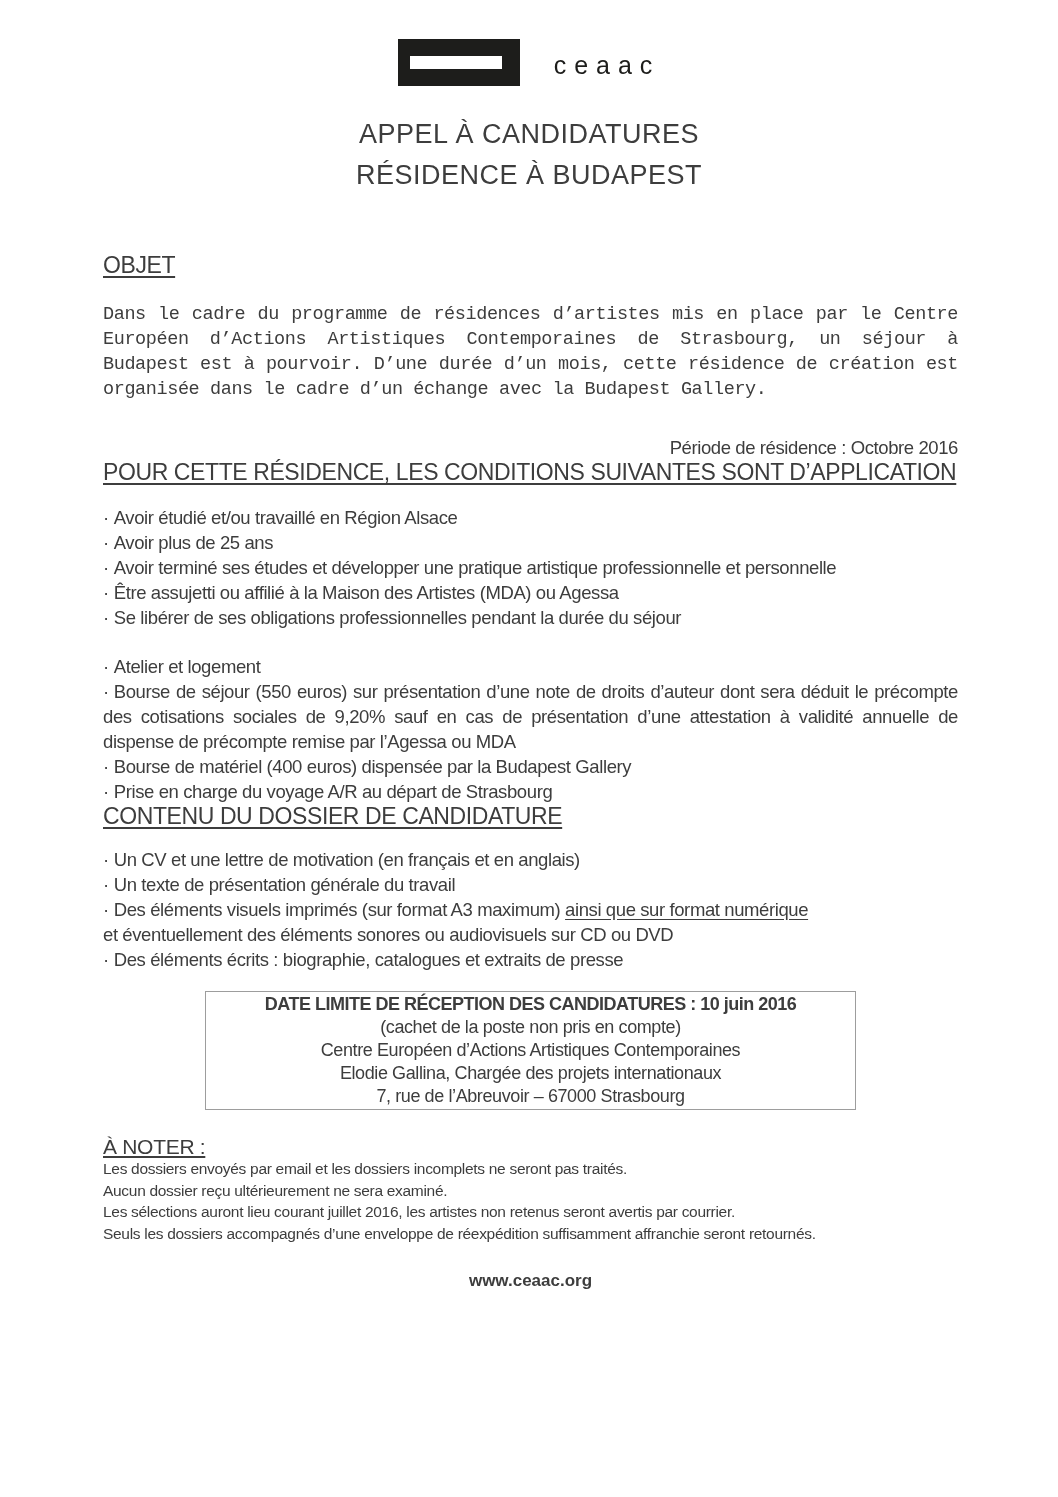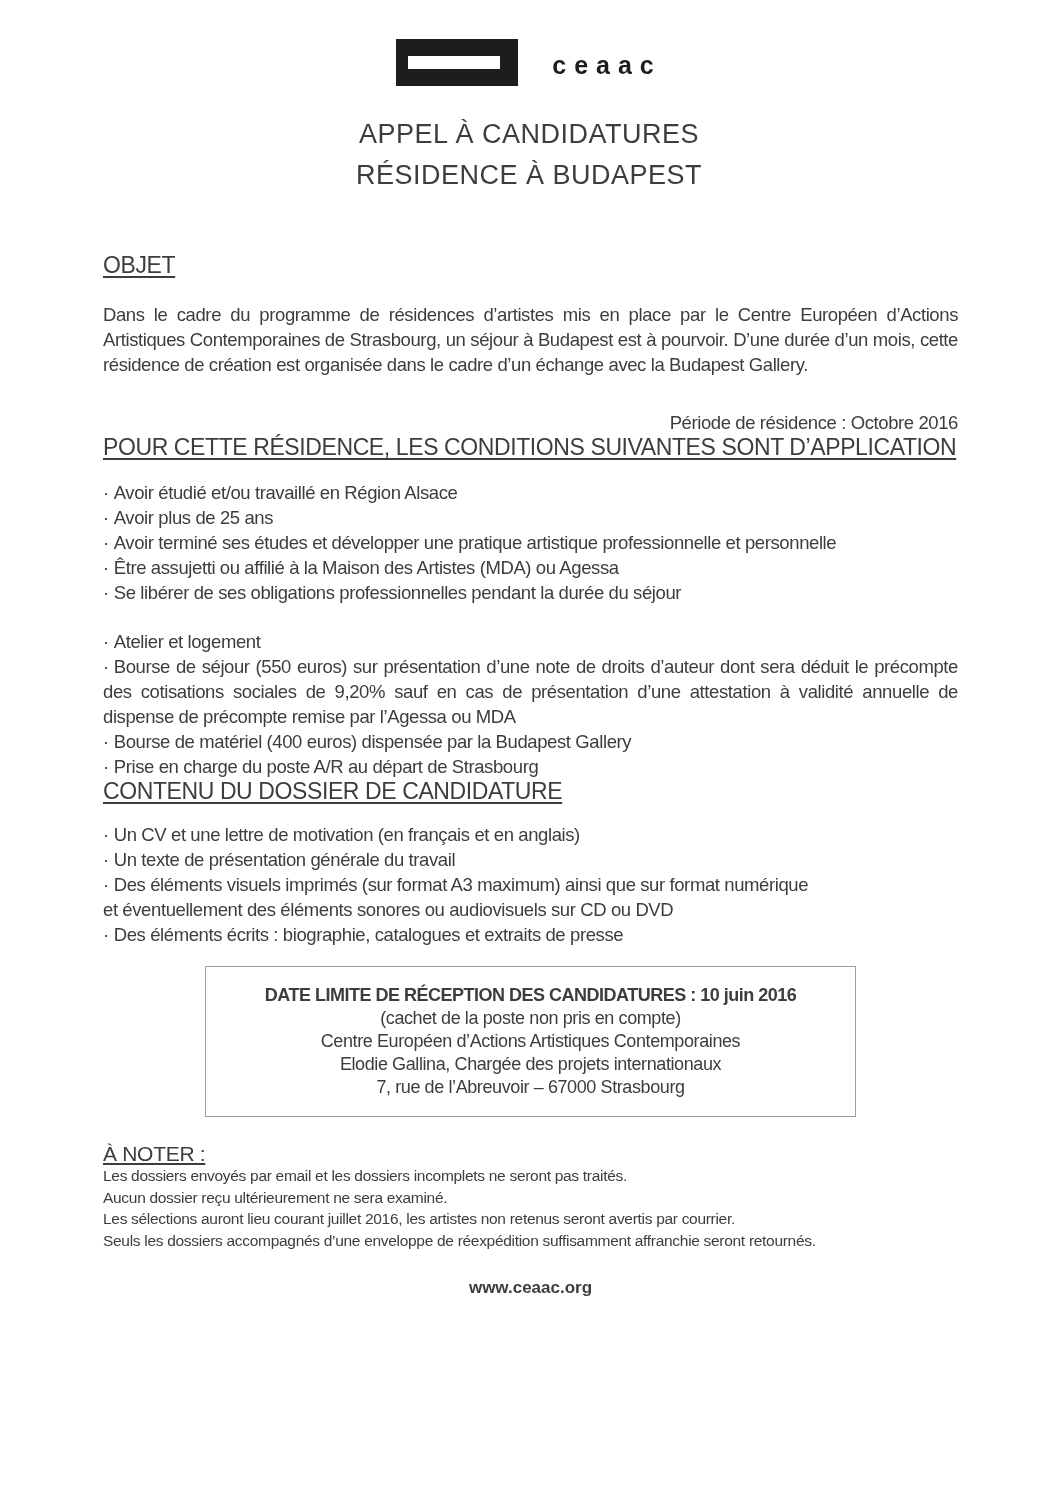--- a/index.html
+++ b/index.html
@@ -8,49 +8,49 @@
     width:1058px;height:1497px;
     background:#ffffff;
     color:#3d3d3d;
     font-family:"Liberation Sans",sans-serif;
     overflow:hidden;
   }
   
   .logo-row{display:flex;justify-content:center;align-items:center;gap:34px;padding-top:39px;}
   .logo-mark{width:122px;height:47px;background:#1d1d1b;display:flex;align-items:center;}
   .logo-bar{width:92px;height:13px;background:#ffffff;margin-left:12px;}
-  .logo-text{font-size:25px;font-weight:700;letter-spacing:8px;color:#1d1d1b;margin-top:6px;}
+  .logo-text{font-size:25px;font-weight:400;letter-spacing:8px;color:#1d1d1b;margin-top:6px;}
   
   .title{
     margin:28px 0 0;
     text-align:center;
     font-size:27px;line-height:41px;font-weight:400;letter-spacing:0.5px;
     color:#3d3d3d;
   }
   
   .content{margin:0 100px 0 103px;font-size:18.5px;line-height:25px;letter-spacing:-0.4px;}
   h2.sec{
     font-size:23px;font-weight:400;margin:0;line-height:25px;
     text-decoration:underline;text-underline-offset:3px;
   }
-  .para{margin:24px 0 0;text-align:justify;}
+  .para{margin:24px 0 0;text-align:justify;font-family:Liberation Mono, monospace;}
   .periode{margin:33px 0 0;text-align:right;font-weight:400;}
   .mt-cond{margin-top:46px;}
   .mt-disp{margin-top:14px;}
   .mt-doss{margin-top:20px;}
   .list{margin-top:20px;}
   .list.tight{margin-top:24px;}
   .list p{margin:0;text-align:justify;}
   .b{margin-right:5px;}
-  .u{text-underline-offset:3px;}
+  .u{text-decoration:underline;text-underline-offset:3px;}
   
   .box{
     margin:19px auto 12px;width:651px;box-sizing:border-box;
     border:1px solid #9d9d9d;
-    padding:17px 14px;
+    padding:1px 14px;
     text-align:center;font-size:18px;line-height:23px;letter-spacing:-0.4px;
   }
   .box p{margin:0;}
   .box .b1{font-weight:700;letter-spacing:-0.5px;}
   
   .notes{margin-top:26px;font-size:15.5px;line-height:21.5px;letter-spacing:-0.3px;}
   .notes h3{
     font-size:21px;font-weight:400;margin:0;line-height:22px;
     text-decoration:underline;text-underline-offset:2px;
   }
@@ -85,21 +85,21 @@
       <p><span class="b">·</span><span>Avoir plus de 25 ans</span></p>
       <p><span class="b">·</span><span>Avoir terminé ses études et développer une pratique artistique professionnelle et personnelle</span></p>
       <p><span class="b">·</span><span>Être assujetti ou affilié à la Maison des Artistes (MDA) ou Agessa</span></p>
       <p><span class="b">·</span><span>Se libérer de ses obligations professionnelles pendant la durée du séjour</span></p>
     </div>
 
     <div class="list tight">
       <p><span class="b">·</span><span>Atelier et logement</span></p>
       <p><span class="b">·</span><span>Bourse de séjour (550 euros) sur présentation d’une note de droits d’auteur dont sera déduit le précompte des cotisations sociales de 9,20% sauf en cas de présentation d’une attestation à validité annuelle de dispense de précompte remise par l’Agessa ou MDA</span></p>
       <p><span class="b">·</span><span>Bourse de matériel (400 euros) dispensée par la Budapest Gallery</span></p>
-      <p><span class="b">·</span><span>Prise en charge du poste A/R au départ de Strasbourg</span></p>
+      <p><span class="b">·</span><span>Prise en charge du voyage A/R au départ de Strasbourg</span></p>
     </div>
 
     <h2 class="sec mt-doss">CONTENU DU DOSSIER DE CANDIDATURE</h2>
     <div class="list" style="margin-top:18px">
       <p><span class="b">·</span><span>Un CV et une lettre de motivation (en français et en anglais)</span></p>
       <p><span class="b">·</span><span>Un texte de présentation générale du travail</span></p>
       <p><span class="b">·</span><span>Des éléments visuels imprimés (sur format A3 maximum) </span><span class="u">ainsi que sur format numérique</span><br><span>et éventuellement des éléments sonores ou audiovisuels sur CD ou DVD</span></p>
       <p><span class="b">·</span><span>Des éléments écrits : biographie, catalogues et extraits de presse</span></p>
     </div>
 

